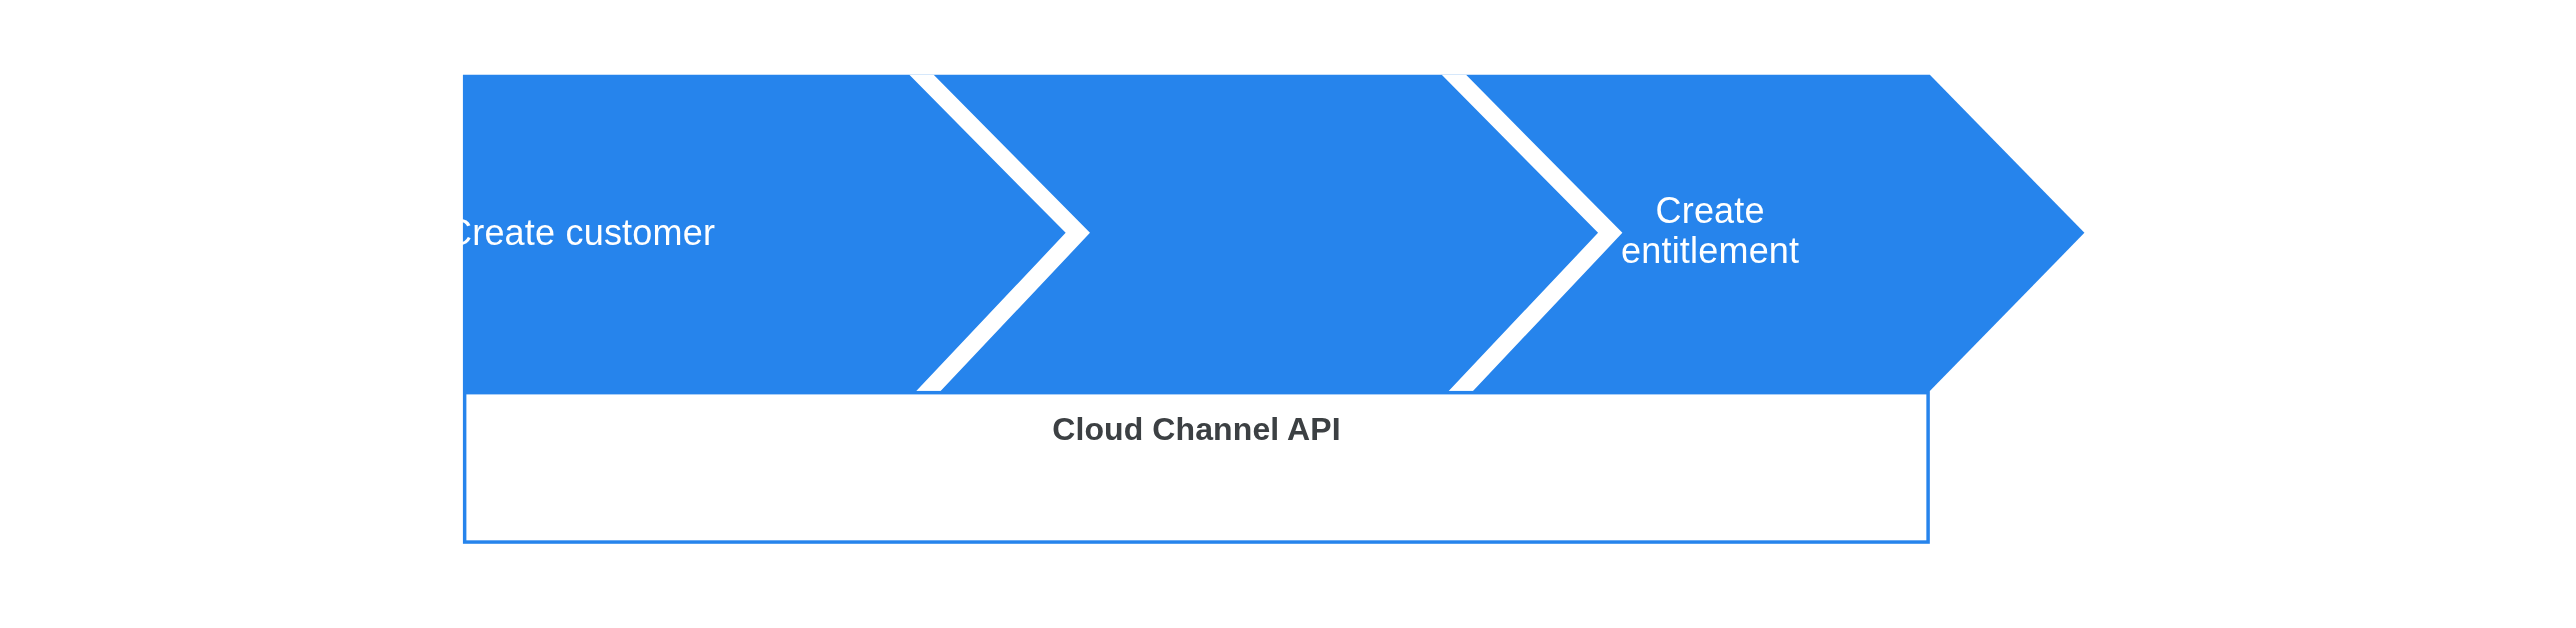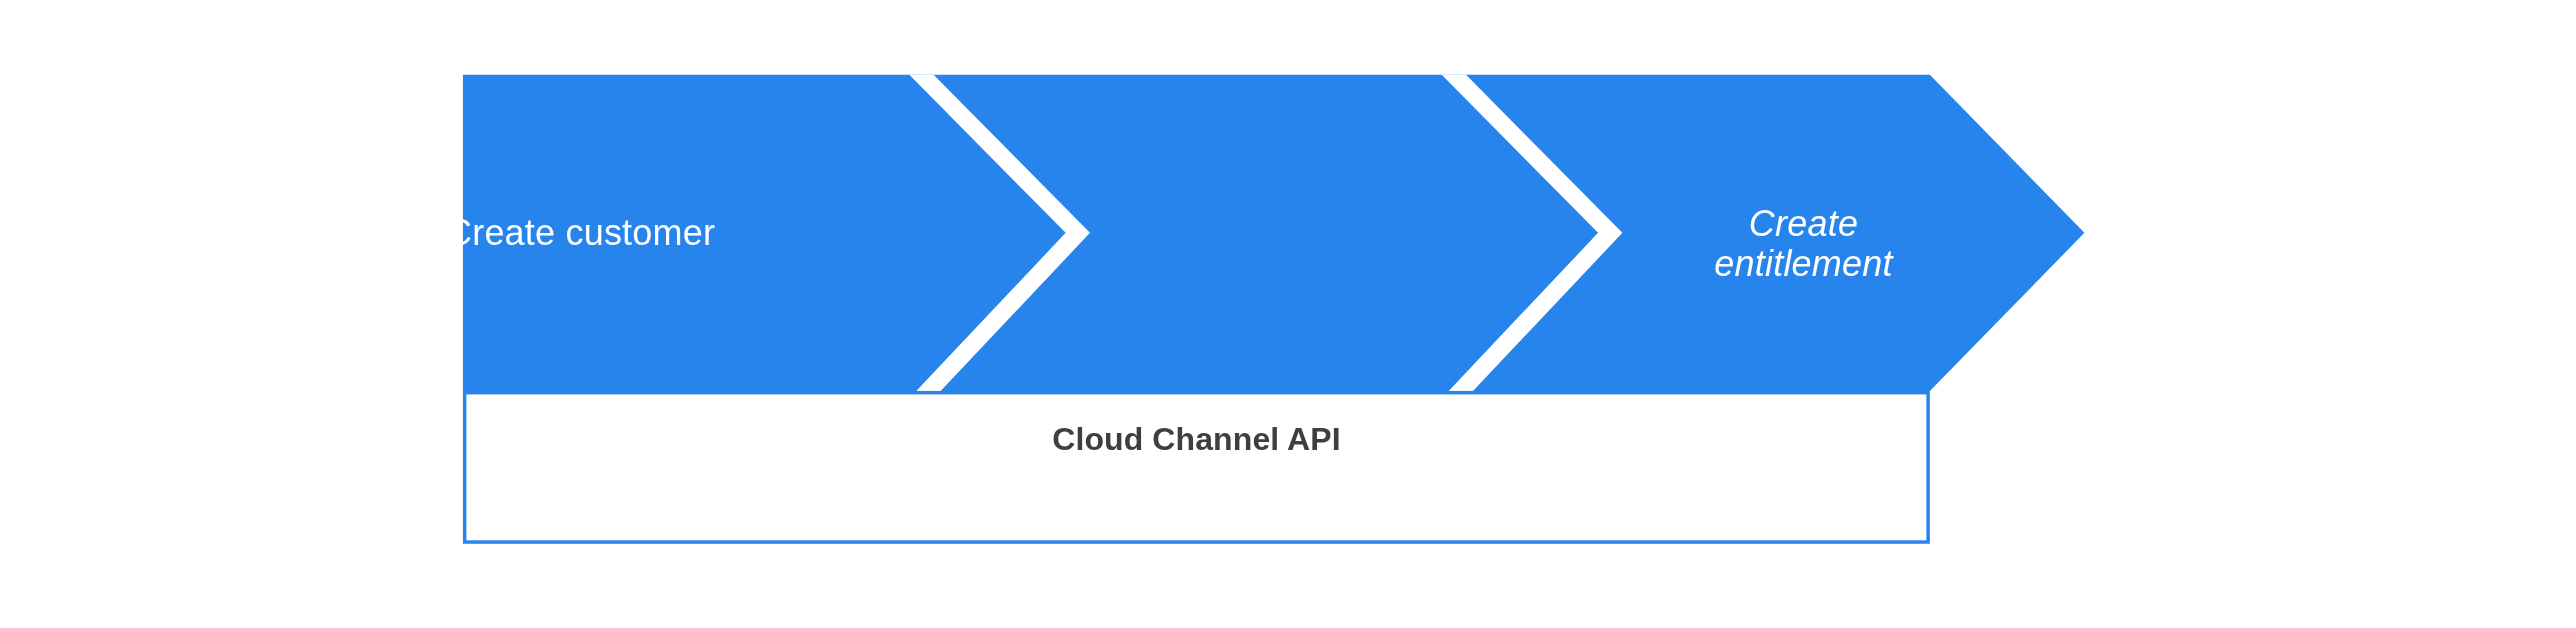--- a/index.html
+++ b/index.html
@@ -57,41 +57,39 @@
     left: 929px;
     top: 75px;
     width: 512px;
     height: 316px;
     display: flex;
     align-items: center;
     justify-content: center;
   }
   #step-label-2 {
     left: 1621px;
-    top: 86px;
+    top: 73px;
     width: 365px;
     height: 316px;
     display: flex;
     align-items: center;
-    justify-content: center;
-    font-style: italic;
   }
   #footer-band {
     position: absolute;
     left: 463px;
     top: 391px;
     width: 1467px;
     height: 153px;
     box-sizing: border-box;
     display: flex;
     align-items: flex-start;
     justify-content: center;
   }
   #footer-label {
-    margin-top: 32px;
+    margin-top: 22px;
     color: #3c4043;
     font-family: "Liberation Sans", sans-serif;
     font-size: 32px;
     font-weight: 700;
     letter-spacing: 0.1px;
     line-height: 1;
     -webkit-font-smoothing: antialiased;
   }
 </style>
 </head>

